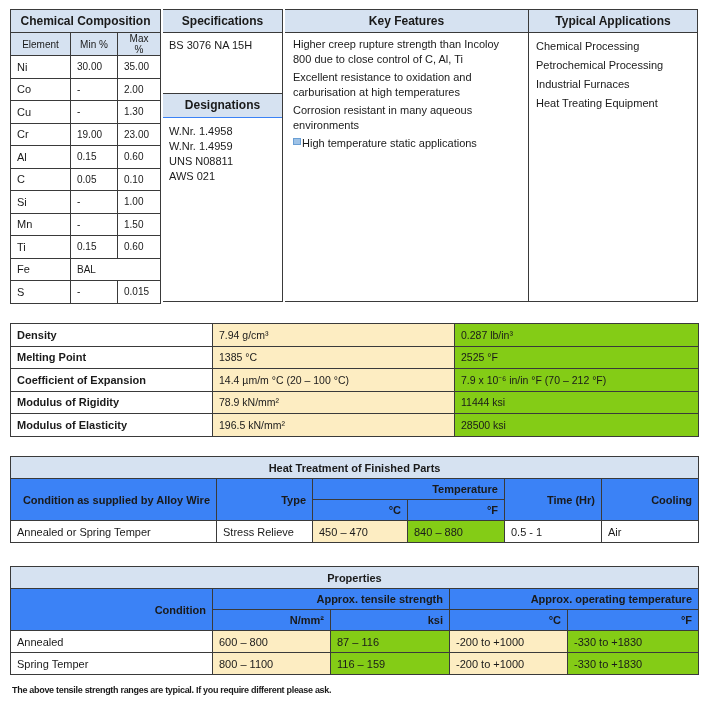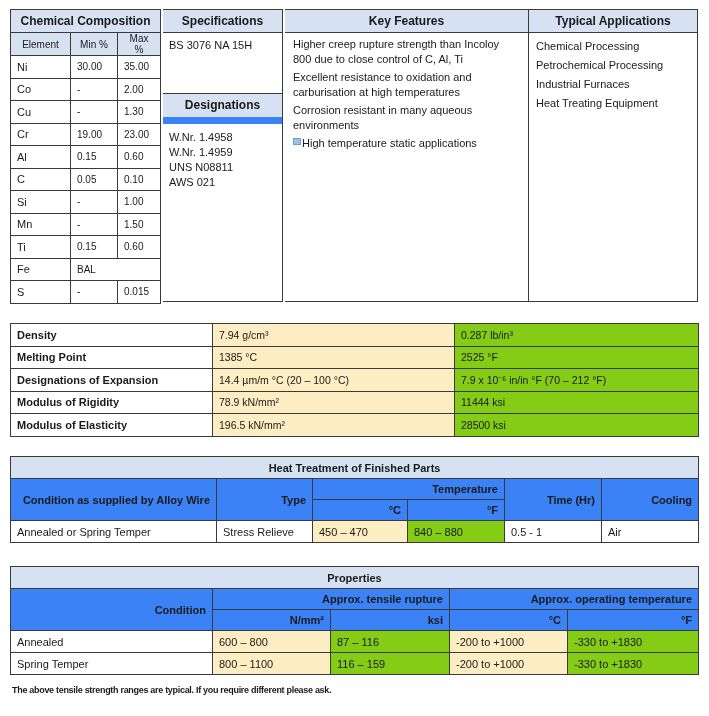--- a/index.html
+++ b/index.html
@@ -88,21 +88,21 @@
         <td class="c">S</td>
         <td class="c" style="font-size:10px">-</td>
         <td class="c" style="font-size:10px">0.015</td>
       </tr>
 </tbody>
   </table>
 
 <div style="position:absolute; left:163px; top:9px; width:120px; height:293px; border:1px solid #3a3a3a; border-left:none; box-sizing:border-box;">
   <div class="hdr" style="height:22px; line-height:22px; border-bottom:1px solid #3a3a3a;">Specifications</div>
   <div style="height:60px; padding:6px 6px 0 6px; font-size:11px; box-sizing:border-box;">BS 3076 NA 15H</div>
-  <div class="hdr" style="height:23px; line-height:23px; border-top:1px solid #3a3a3a; border-bottom:7px solid #3b82f6;">Designations</div>
+  <div class="hdr" style="height:23px; line-height:23px; border-top:1px solid #3a3a3a; border-bottom:1px solid #3b82f6;">Designations</div>
   <div style="padding:6px 6px 0 6px;">
     <p class="list-line">W.Nr. 1.4958</p>
     <p class="list-line">W.Nr. 1.4959</p>
     <p class="list-line">UNS N08811</p>
     <p class="list-line">AWS 021</p>
   </div>
 </div>
 
 <div style="position:absolute; left:285px; top:9px; width:244px; height:293px; border:1px solid #3a3a3a; border-left:none; box-sizing:border-box;">
   <div class="hdr" style="height:22px; line-height:22px; border-bottom:1px solid #3a3a3a;">Key Features</div>
@@ -135,21 +135,21 @@
         <td class="bold">Density</td>
         <td class="y1" style="font-size:10.5px">7.94 g/cm³</td>
         <td class="y2" style="font-size:10.5px">0.287 lb/in³</td>
       </tr>
   <tr style="height:22.5px">
         <td class="bold">Melting Point</td>
         <td class="y1" style="font-size:10.5px">1385 °C</td>
         <td class="y2" style="font-size:10.5px">2525 °F</td>
       </tr>
   <tr style="height:22.5px">
-        <td class="bold">Designations of Expansion</td>
+        <td class="bold">Coefficient of Expansion</td>
         <td class="y1" style="font-size:10.5px">14.4 µm/m °C (20 – 100 °C)</td>
         <td class="y2" style="font-size:10.5px">7.9 x 10⁻⁶ in/in °F (70 – 212 °F)</td>
       </tr>
   <tr style="height:22.5px">
         <td class="bold">Modulus of Rigidity</td>
         <td class="y1" style="font-size:10.5px">78.9 kN/mm²</td>
         <td class="y2" style="font-size:10.5px">11444 ksi</td>
       </tr>
   <tr style="height:22.5px">
         <td class="bold">Modulus of Elasticity</td>
@@ -201,21 +201,21 @@
       <col style="width:119px">
       <col style="width:118px">
       <col style="width:131px">
     </colgroup>
   <tbody>
       <tr style="height:22px">
         <th class="hdr" colspan="5" style="font-size:11px">Properties</th>
       </tr>
   <tr style="height:21px">
     <th class="hdr-left" rowspan="2">Condition</th>
-    <th class="hdr-left" colspan="2">Approx. tensile rupture</th>
+    <th class="hdr-left" colspan="2">Approx. tensile strength</th>
     <th class="hdr-left" colspan="2">Approx. operating temperature</th>
   </tr>
   <tr style="height:21px">
     <th class="hdr-left">N/mm²</th>
     <th class="hdr-left">ksi</th>
     <th class="hdr-left">°C</th>
     <th class="hdr-left">°F</th>
   </tr>
   <tr style="height:22px">
     <td>Annealed</td>

